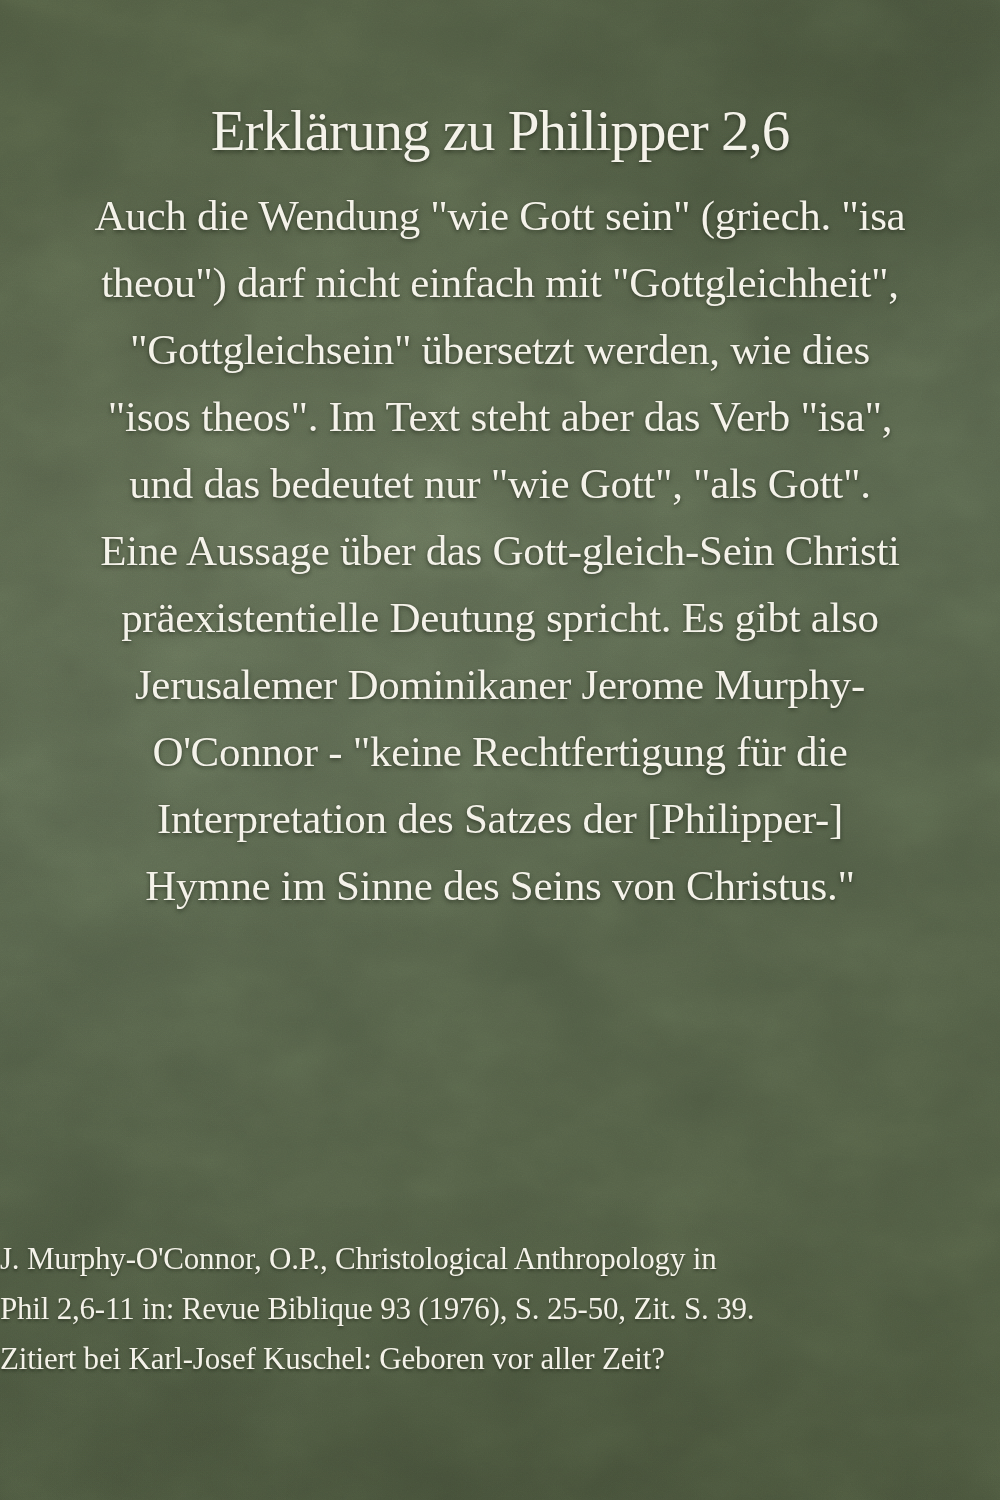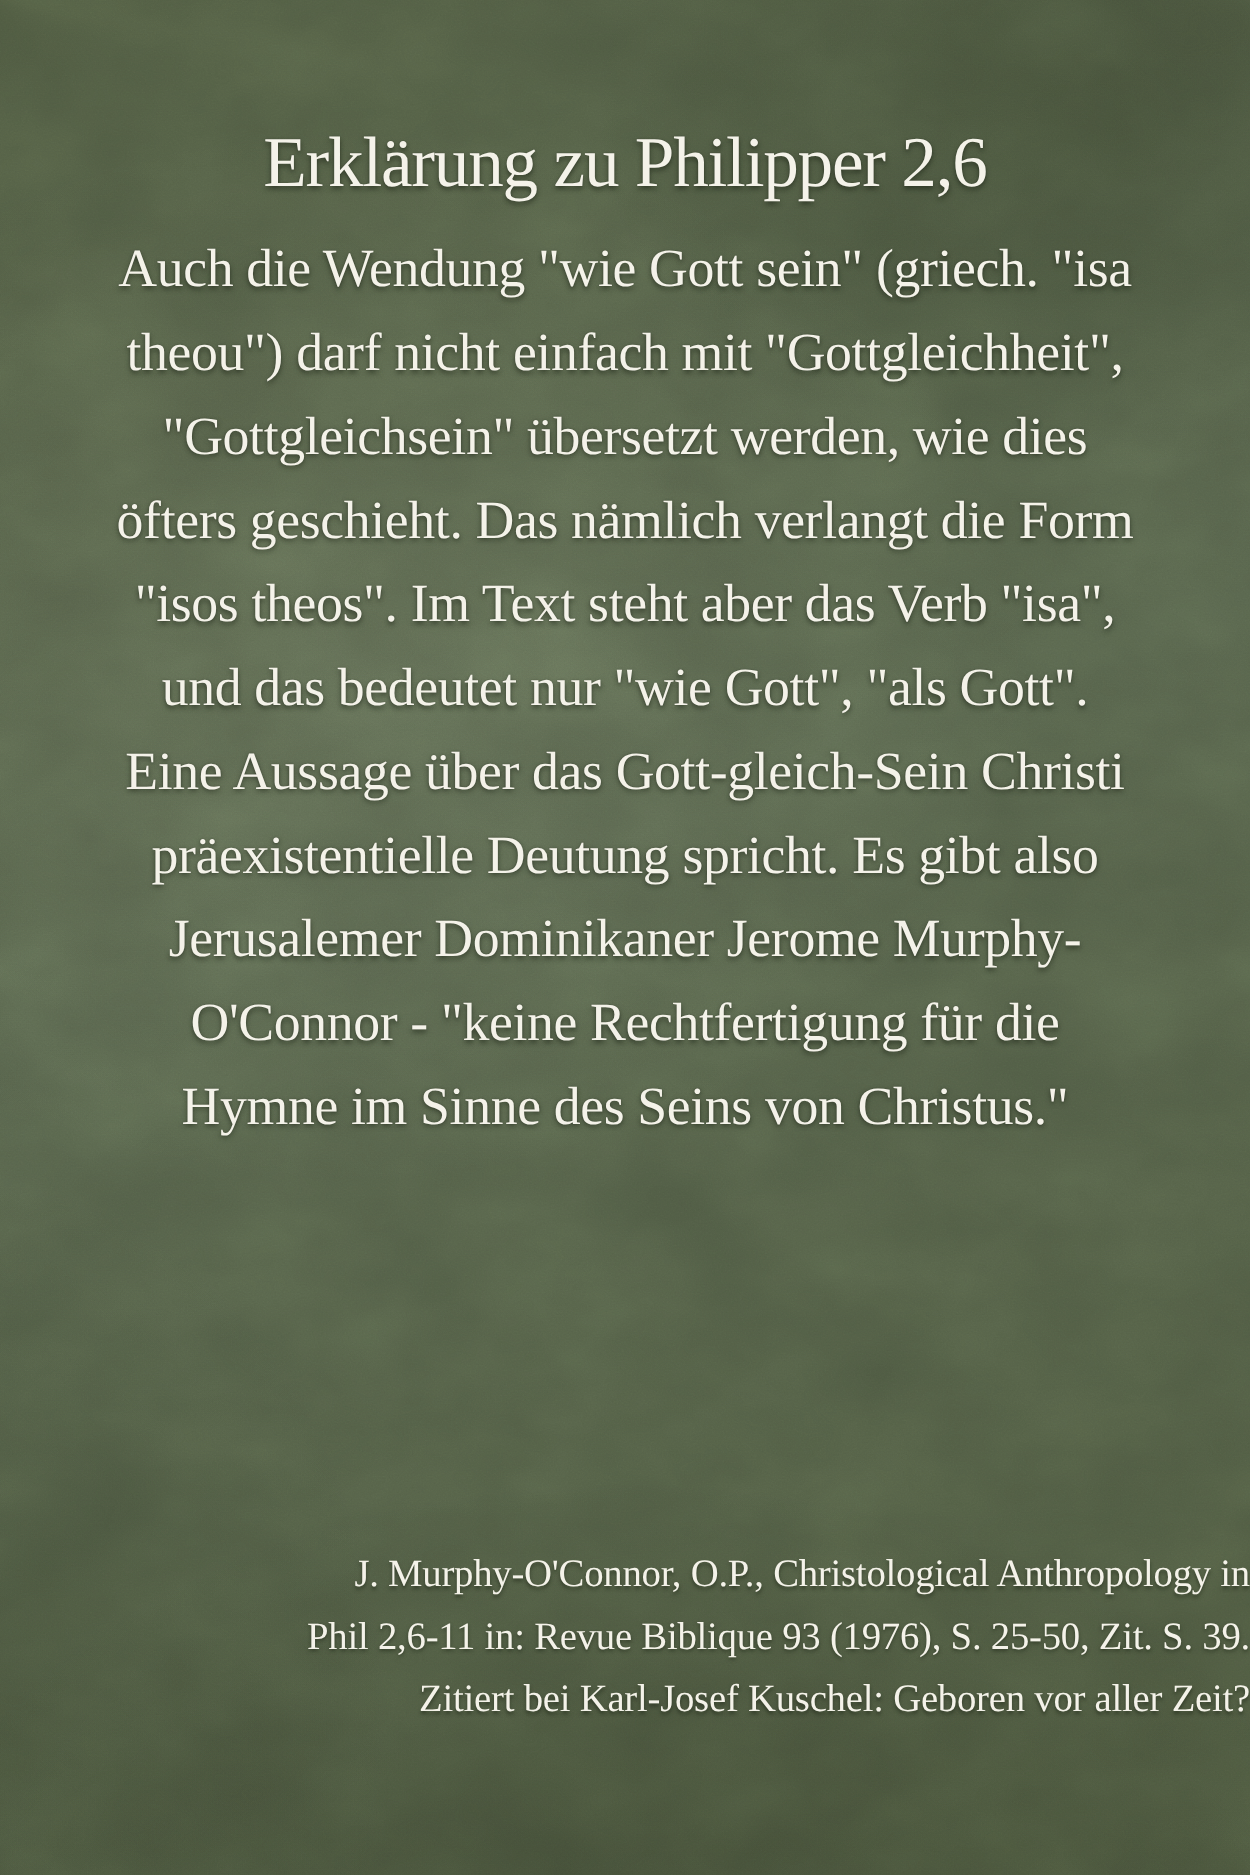--- a/index.html
+++ b/index.html
@@ -59,21 +59,21 @@
   }
   .body-text .line,
   .citation .line {
     white-space: nowrap;
   }
   .citation {
     position: absolute;
     top: 1234px;
     left: 0;
     width: 100%;
-    text-align: right;
+    text-align: left;
     font-size: 31px;
     line-height: 50px;
     letter-spacing: -0.2px;
     text-shadow: 0 2px 3px rgba(20,28,14,0.5);
   }
 </style>
 </head>
 <body>
 
 <div class="card">
@@ -92,27 +92,27 @@
     <rect class="texture-mottle" x="0" y="0" width="1000" height="1500" filter="url(#mottle)" style="mix-blend-mode:overlay;opacity:0.28"></rect>
     <rect class="texture-grain" x="0" y="0" width="1000" height="1500" filter="url(#grain)" style="mix-blend-mode:overlay;opacity:0.10"></rect>
   </svg>
 
   <h1 class="title">Erklärung zu Philipper 2,6</h1>
 
   <div class="body-text">
     <div class="line">Auch die Wendung "wie Gott sein" (griech. "isa</div>
     <div class="line">theou") darf nicht einfach mit "Gottgleichheit",</div>
     <div class="line">"Gottgleichsein" übersetzt werden, wie dies</div>
-    <div class="line">öfters geschieht. Das nämlich verlangt die Form</div>
     <div class="line">"isos theos". Im Text steht aber das Verb "isa",</div>
     <div class="line">und das bedeutet nur "wie Gott", "als Gott".</div>
     <div class="line">Eine Aussage über das Gott-gleich-Sein Christi</div>
     <div class="line">präexistentielle Deutung spricht. Es gibt also</div>
     <div class="line">Jerusalemer Dominikaner Jerome Murphy-</div>
     <div class="line">O'Connor - "keine Rechtfertigung für die</div>
+    <div class="line">Interpretation des Satzes der [Philipper-]</div>
     <div class="line">Hymne im Sinne des Seins von Christus."</div>
   </div>
 
   <div class="citation">
     <div class="line">J. Murphy-O'Connor, O.P., Christological Anthropology in</div>
     <div class="line">Phil 2,6-11 in: Revue Biblique 93 (1976), S. 25-50, Zit. S. 39.</div>
     <div class="line">Zitiert bei Karl-Josef Kuschel: Geboren vor aller Zeit?</div>
   </div>
 
 </div>

